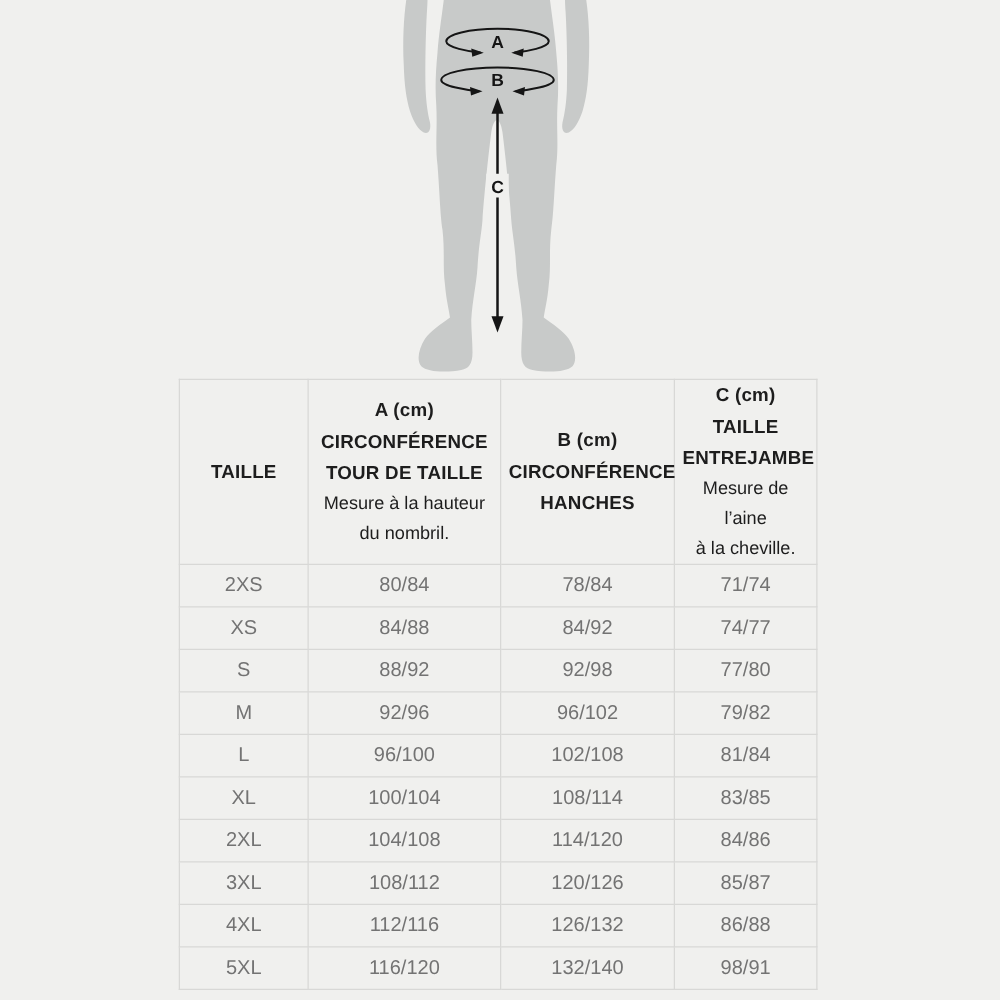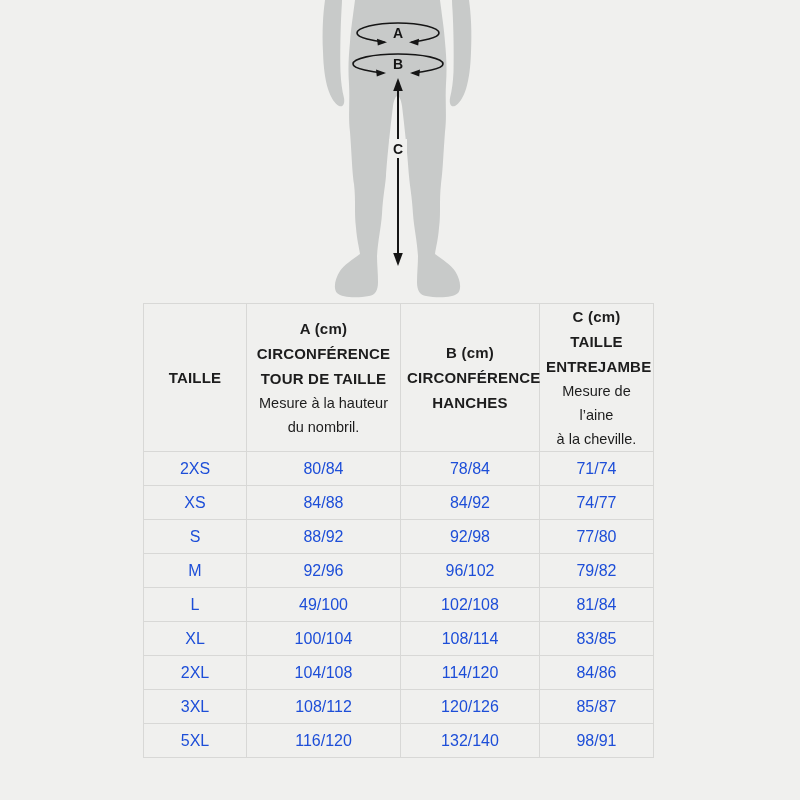--- a/index.html
+++ b/index.html
@@ -74,21 +74,21 @@
   }
   .h-note {
     font-weight: normal;
     font-size: 14.5px;
     line-height: 24px;
     color: #1d1d1d;
   }
   table.size-chart tbody td {
     height: 33px;
     font-size: 16px;
-    color: #1d4ed8;
+    color: #737373;
   }
 </style>
 </head>
 <body>
 
 <div class="canvas">
 
   <div class="figure-wrap">
     <svg width="230" height="300" viewBox="0 0 230 300">
 
@@ -235,21 +235,21 @@
         <td>77/80</td>
       </tr>
       <tr>
         <td>M</td>
         <td>92/96</td>
         <td>96/102</td>
         <td>79/82</td>
       </tr>
       <tr>
         <td>L</td>
-        <td>49/100</td>
+        <td>96/100</td>
         <td>102/108</td>
         <td>81/84</td>
       </tr>
       <tr>
         <td>XL</td>
         <td>100/104</td>
         <td>108/114</td>
         <td>83/85</td>
       </tr>
       <tr>
@@ -258,20 +258,26 @@
         <td>114/120</td>
         <td>84/86</td>
       </tr>
       <tr>
         <td>3XL</td>
         <td>108/112</td>
         <td>120/126</td>
         <td>85/87</td>
       </tr>
       <tr>
+        <td>4XL</td>
+        <td>112/116</td>
+        <td>126/132</td>
+        <td>86/88</td>
+      </tr>
+      <tr>
         <td>5XL</td>
         <td>116/120</td>
         <td>132/140</td>
         <td>98/91</td>
       </tr>
     </tbody>
   </table>
 
 </div>
 

